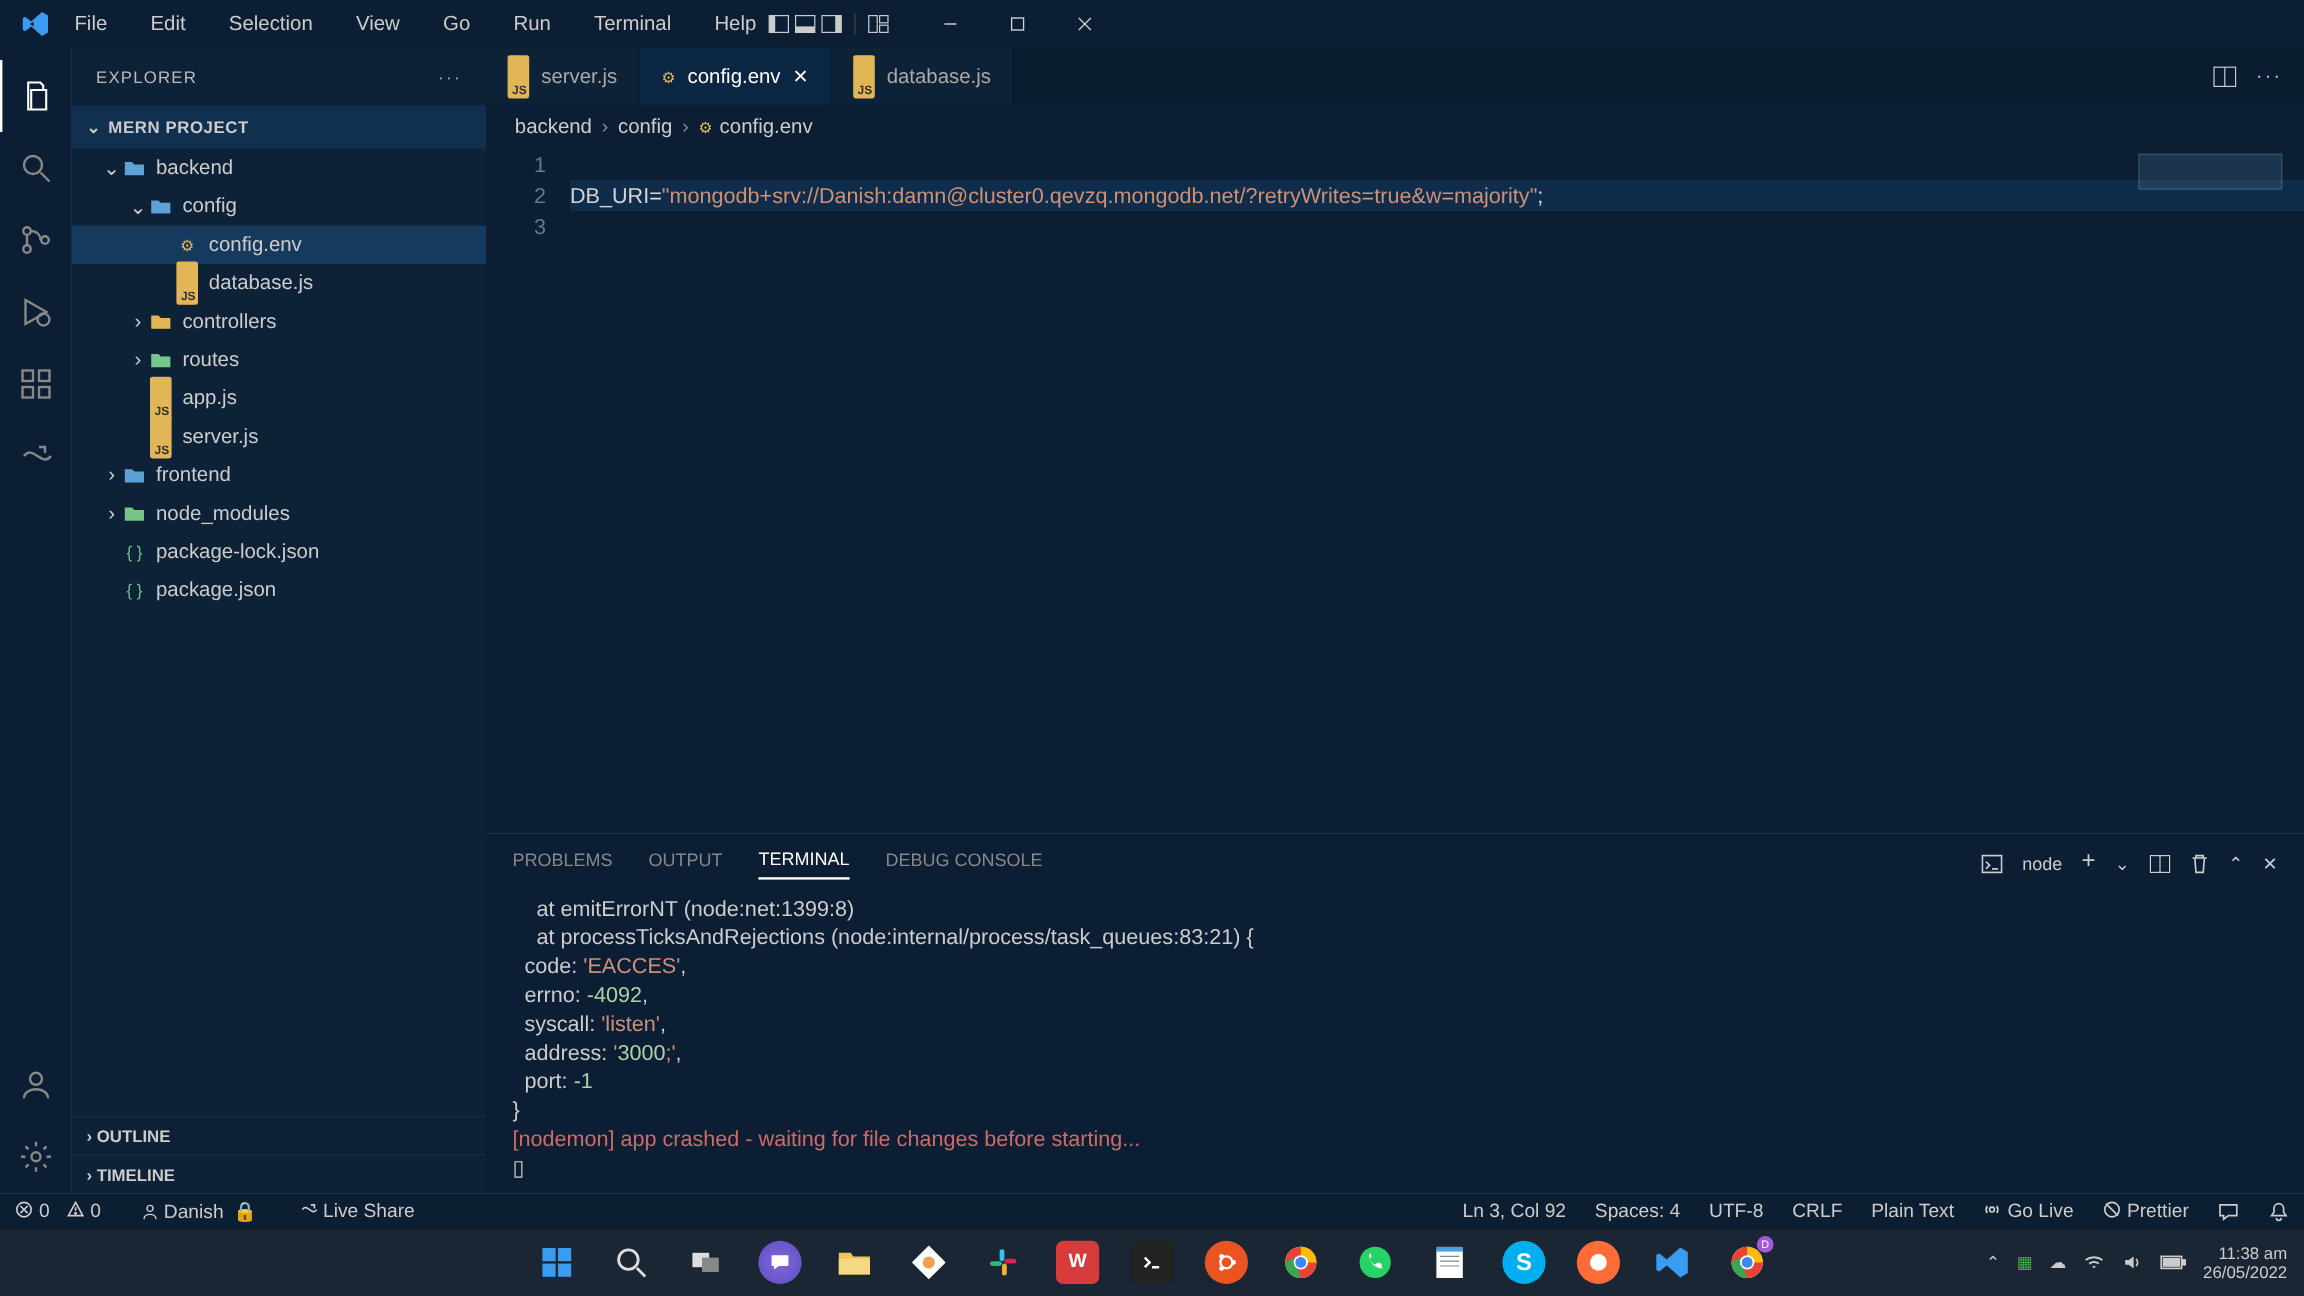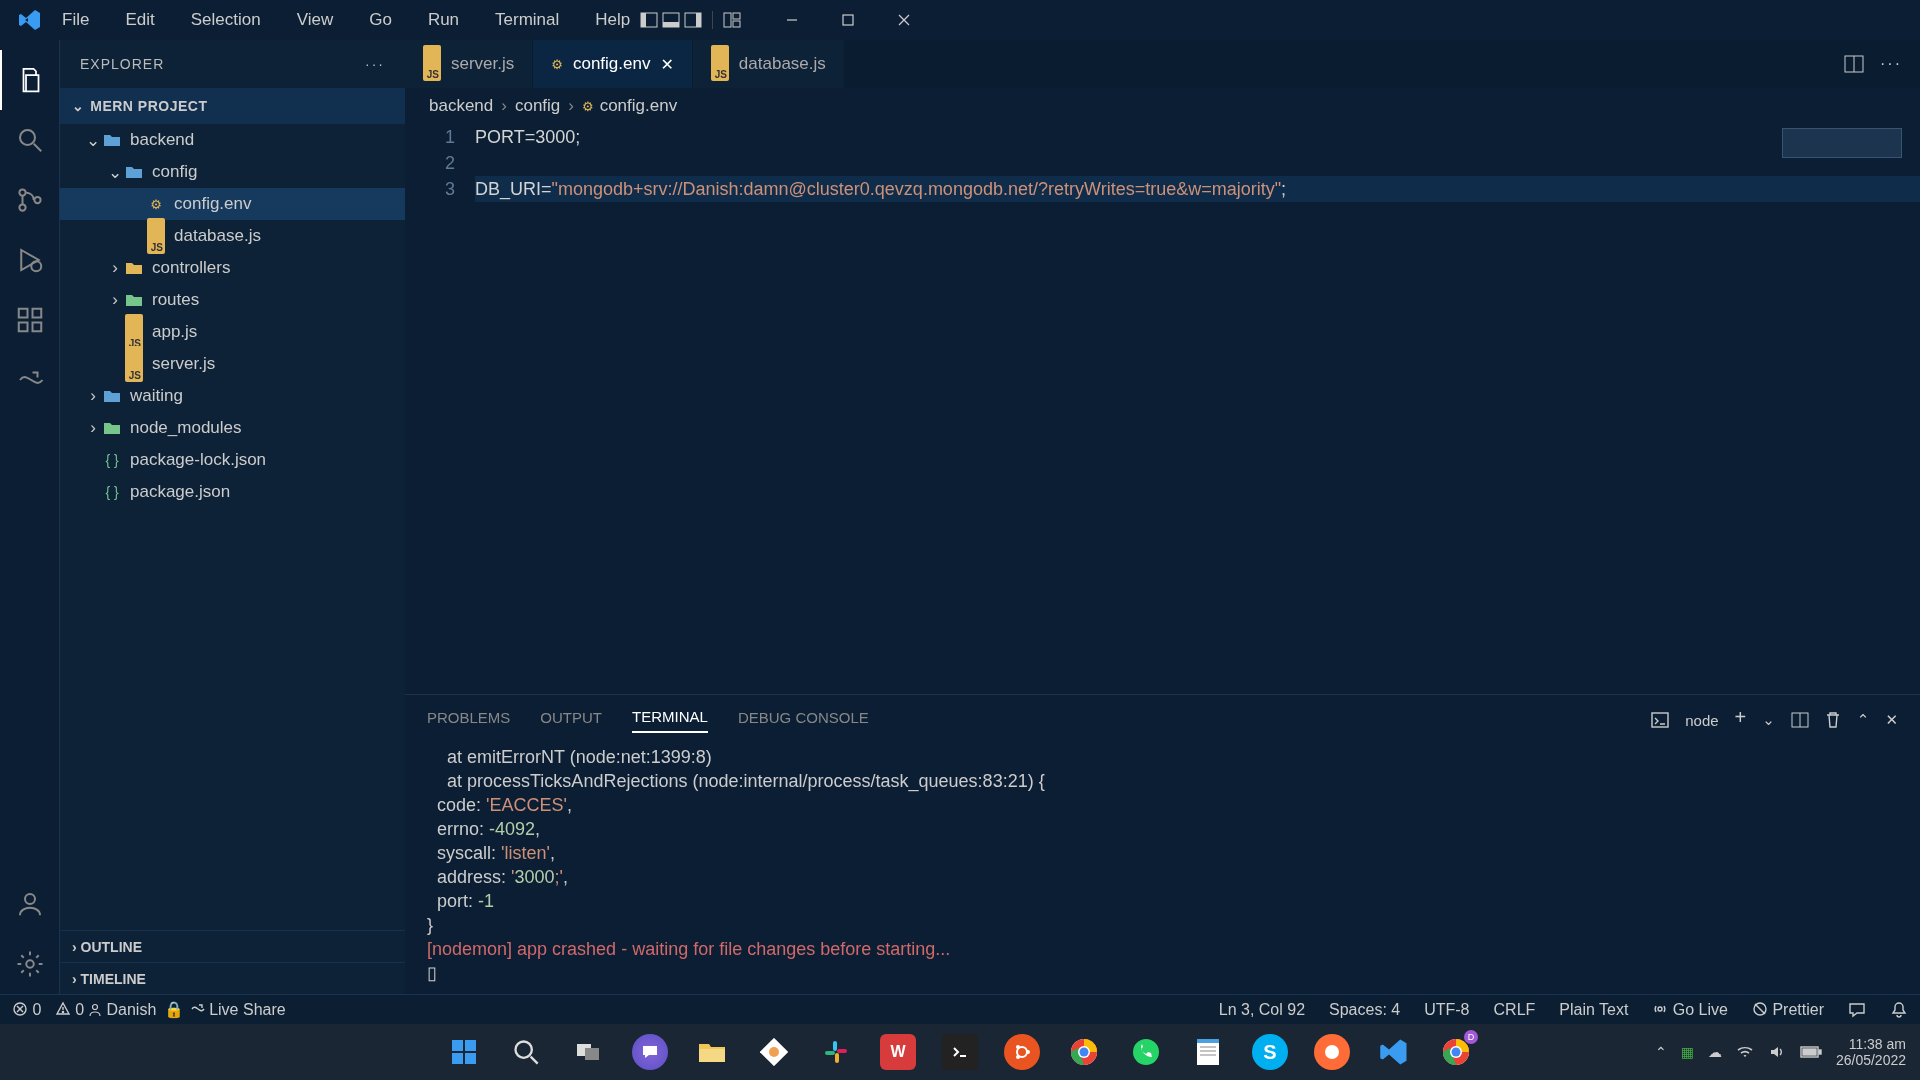--- a/index.html
+++ b/index.html
@@ -57,21 +57,21 @@
 .panel { height: 300px; border-top: 1px solid #1a3350; display: flex; flex-direction: column; background: #0b1e33; }
 .panel-tabs { height: 44px; display: flex; align-items: center; padding: 0 22px; gap: 30px; font-size: 15px; }
 .panel-tabs .ptab { cursor: pointer; color: #888; padding: 6px 0; }
 .panel-tabs .ptab.active { color: #fff; border-bottom: 2px solid #fff; }
 .panel-tabs .right { margin-left: auto; display: flex; align-items: flex-end; gap: 16px; color: #ccc; }
 .terminal { flex: 1; padding: 6px 22px; font-family: Consolas, 'Courier New', monospace; font-size: 18px; line-height: 24px; white-space: pre; overflow: hidden; }
 .terminal .white { color: #ccc; }
 .terminal .red { color: #d16969; }
 
 
-.statusbar { height: 30px; background: #0c1e32; border-top: 1px solid #1a3350; display: flex; align-items: center; padding: 0 12px; font-size: 16px; gap: 4px; color: #ccc; }
+.statusbar { height: 30px; background: #0c1e32; border-top: 1px solid #1a3350; display: flex; align-items: center; padding: 0 12px; font-size: 16px; gap: 34px; color: #ccc; }
 .statusbar .right { margin-left: auto; display: flex; gap: 24px; align-items: center; }
 
 
 .taskbar { height: 56px; background: #1a2633; display: flex; align-items: center; justify-content: center; position: relative; }
 .taskbar .apps { display: flex; gap: 26px; }
 .taskbar .app { width: 36px; height: 36px; border-radius: 6px; display: flex; align-items: center; justify-content: center; cursor: pointer; }
 .taskbar .tray { position: absolute; right: 14px; display: flex; align-items: center; gap: 14px; font-size: 14px; }
 .taskbar .clock { text-align: right; line-height: 16px; font-size: 14px; }
 
 
@@ -278,21 +278,21 @@
           </span>
           <span>server.js</span>
         </div>
         <div class="tree-item" style="padding-left: 24px;">
           <span class="chev">›</span>
           <span class="icon">
             <svg width="18" height="16" viewBox="0 0 18 16">
               <path d="M1 3h6l2 2h8v9H1z" fill="#5ea1d6"></path>
             </svg>
           </span>
-          <span>waiting</span>
+          <span>frontend</span>
         </div>
         <div class="tree-item" style="padding-left: 24px;">
           <span class="chev">›</span>
           <span class="icon">
             <svg width="18" height="16" viewBox="0 0 18 16">
               <path d="M1 3h6l2 2h8v9H1z" fill="#76c58a"></path>
             </svg>
           </span>
           <span>node_modules</span>
         </div>
@@ -349,21 +349,21 @@
         <span>config</span>
         <span class="sep">›</span>
         <span><span class="env-ico" style="margin-right:6px">⚙</span>config.env</span>
       </div>
     <div class="editor">
       <div class="gutter" id="gutter">
           <div style="height: 26px; line-height: 26px;">1</div>
           <div style="height: 26px; line-height: 26px;">2</div>
           <div style="height: 26px; line-height: 26px;">3</div>
         </div>
-      <div class="code" id="code"><div class="line"><span style="color:#d4d4d4">PORT=3000;</span></div><div class="line"><span style="color:#d4d4d4"></span></div><div class="line hl"><span style="color:#d4d4d4">DB_URI=<span style="color:#ce9178">"mongodb+srv://Danish:damn@cluster0.qevzq.mongodb.net/?retryWrites=true&amp;w=majority"</span>;</span></div></div>
+      <div class="code" id="code"><div class="line"><span style="color:#d4d4d4"></span></div><div class="line hl"><span style="color:#d4d4d4">DB_URI=<span style="color:#ce9178">"mongodb+srv://Danish:damn@cluster0.qevzq.mongodb.net/?retryWrites=true&amp;w=majority"</span>;</span></div></div>
       <div class="minimap"></div>
     </div>
 
     <div class="panel">
       <div class="panel-tabs" id="panel-tabs">
 
         <span class="ptab">PROBLEMS</span>
           <span class="ptab">OUTPUT</span>
           <span class="ptab active">TERMINAL</span>
           <span class="ptab">DEBUG CONSOLE</span>

